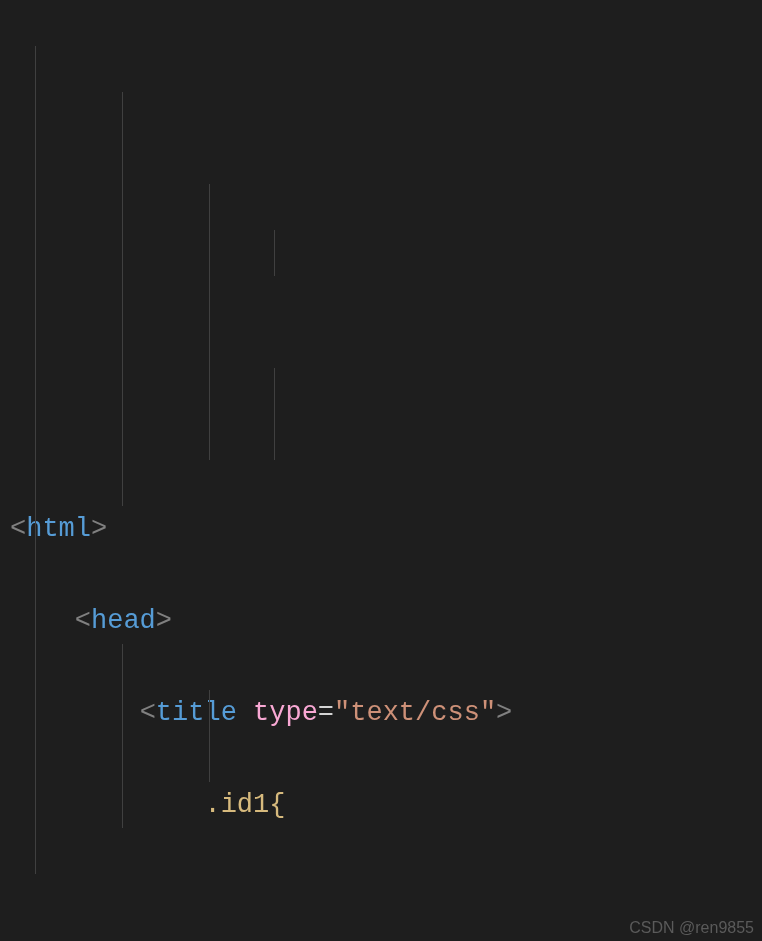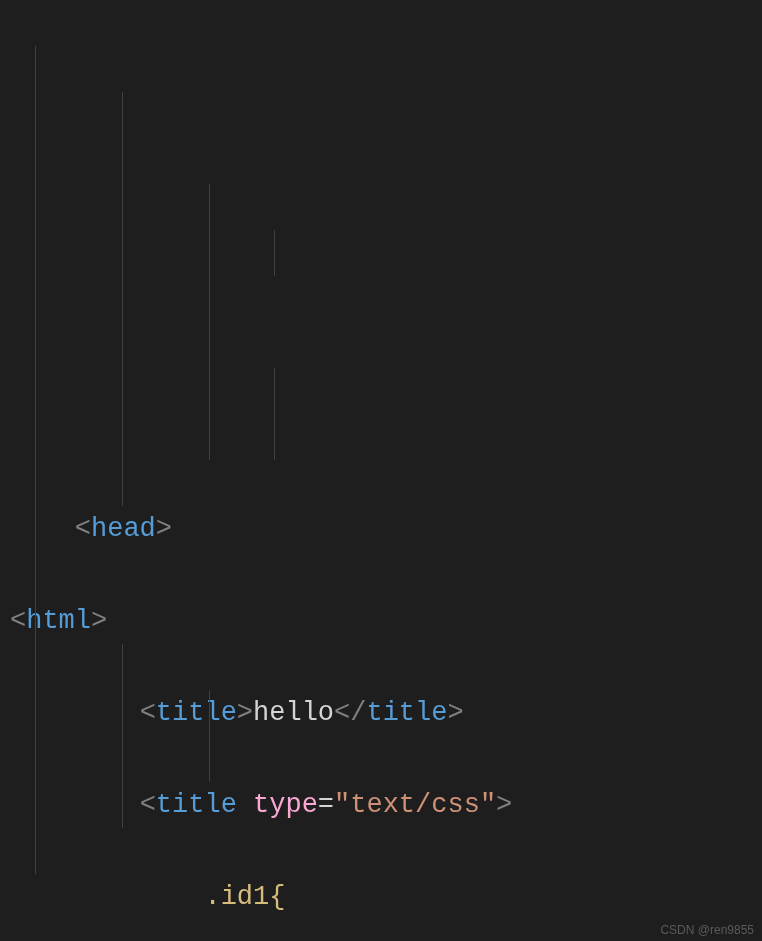--- a/index.html
+++ b/index.html
@@ -37,41 +37,40 @@
     width: 0;
     border-left: 1px solid #404040;
     pointer-events: none;
   }
 
   .watermark {
     position: absolute;
     bottom: 4px;
     right: 8px;
     font-family: sans-serif;
-    font-size: 12px;
+    font-size: 16px;
     color: #5a5a5a;
   }
 </style>
 </head>
 <body>
 
 <div class="editor">
 
 
 <div class="guide" style="left: 35px;  top: 46px;  height: 828px;"></div>
 <div class="guide" style="left: 122px; top: 92px;  height: 414px;"></div>
 <div class="guide" style="left: 209px; top: 184px; height: 276px;"></div>
 <div class="guide" style="left: 274px; top: 230px; height: 46px;"></div>
 <div class="guide" style="left: 274px; top: 368px; height: 92px;"></div>
 <div class="guide" style="left: 122px; top: 644px; height: 184px;"></div>
 <div class="guide" style="left: 209px; top: 690px; height: 92px;"></div>
 
+<span class="line"><span class="p">&lt;</span><span class="tag">html</span><span class="p">&gt;</span></span>
 <span class="line">    <span class="p">&lt;</span><span class="tag">head</span><span class="p">&gt;</span></span>
-<span class="line"><span class="p">&lt;</span><span class="tag">html</span><span class="p">&gt;</span></span>
-<span class="line">        <span class="p">&lt;</span><span class="tag">title</span><span class="p">&gt;</span><span class="txt">hello</span><span class="p">&lt;/</span><span class="tag">title</span><span class="p">&gt;</span></span>
 <span class="line">        <span class="p">&lt;</span><span class="tag">title</span> <span class="attr">type</span><span class="op">=</span><span class="str">"text/css"</span><span class="p">&gt;</span></span>
 <span class="line">            <span class="sel">.id1</span><span class="brace">{</span></span>
 
 
 
 
 
 
 
 

